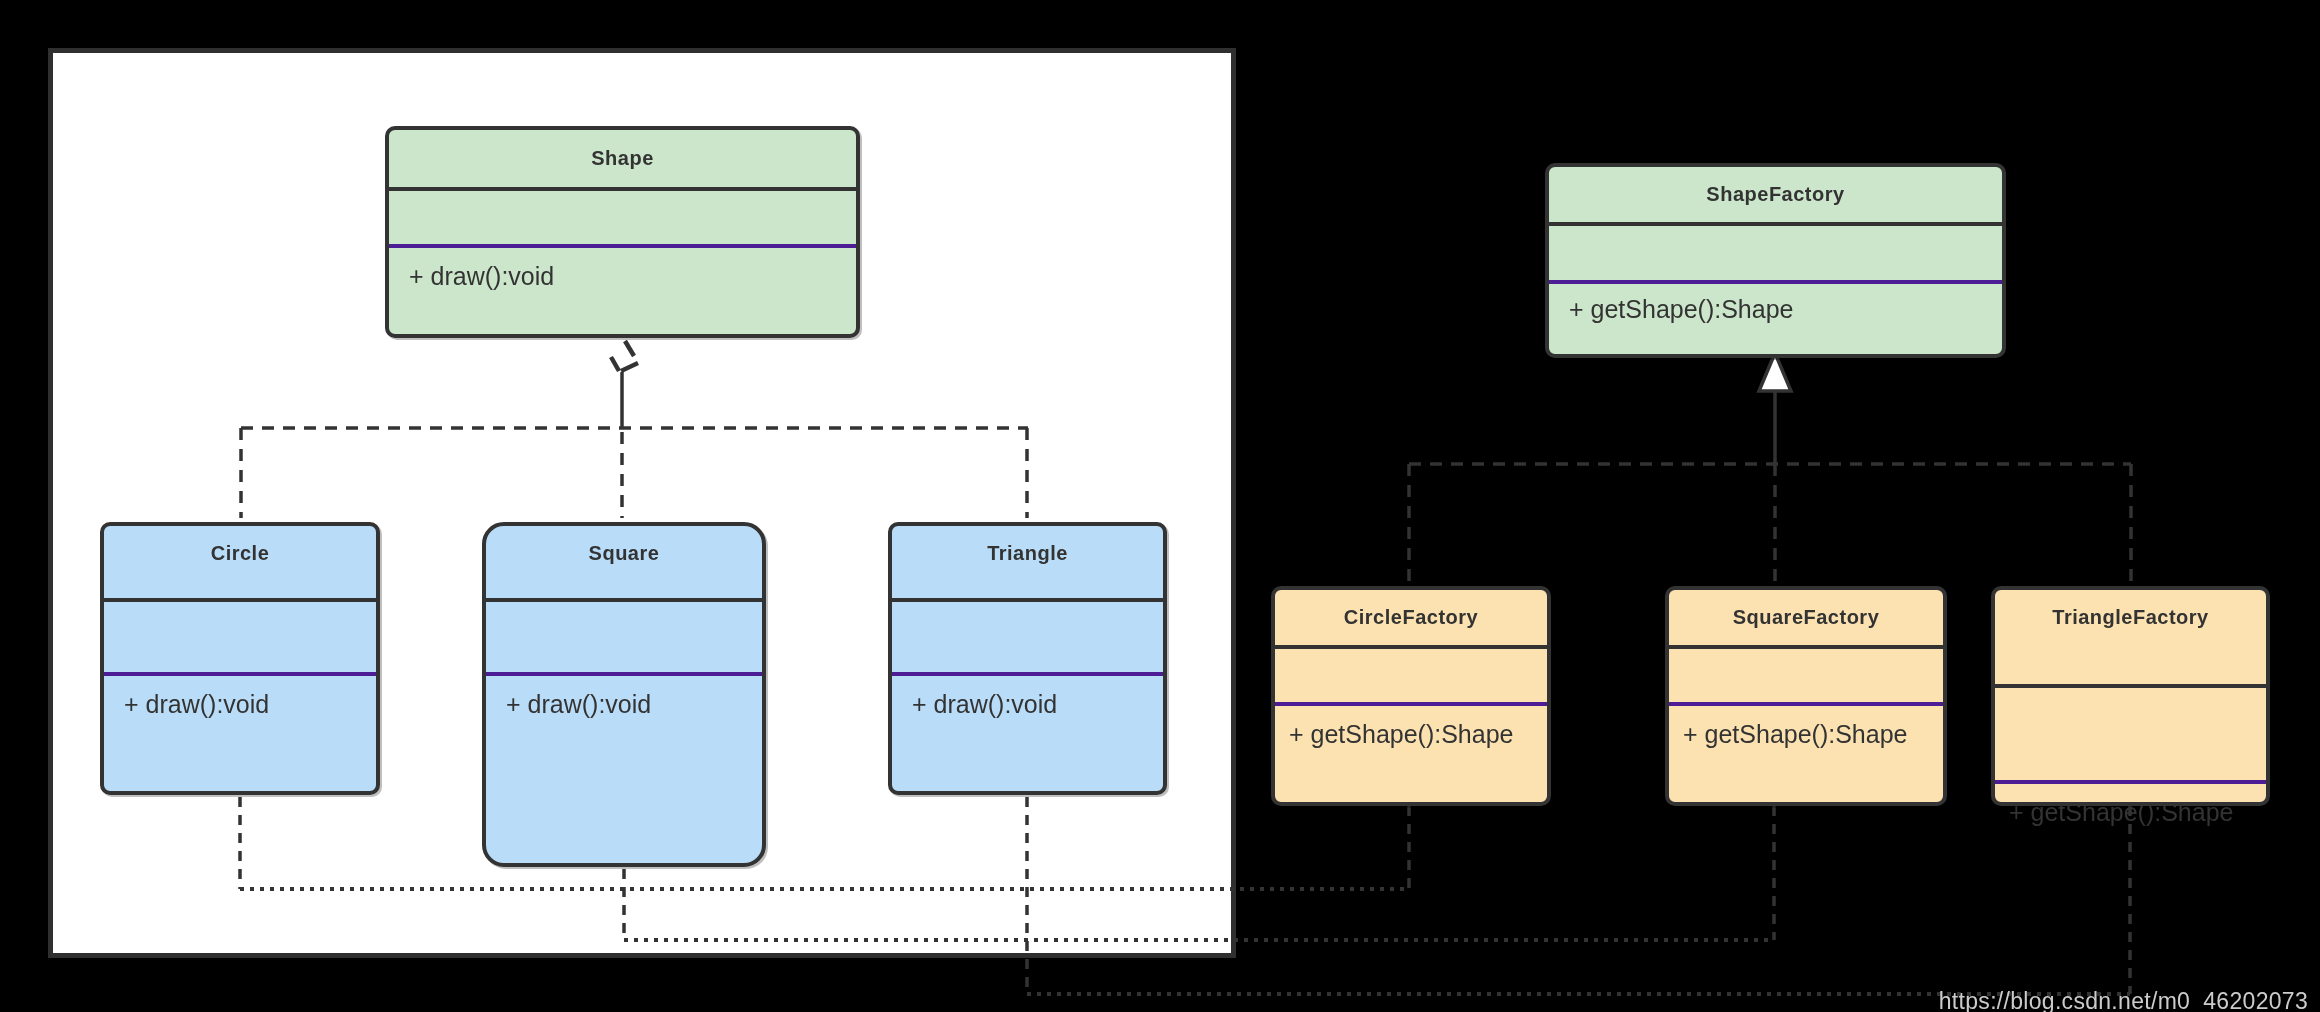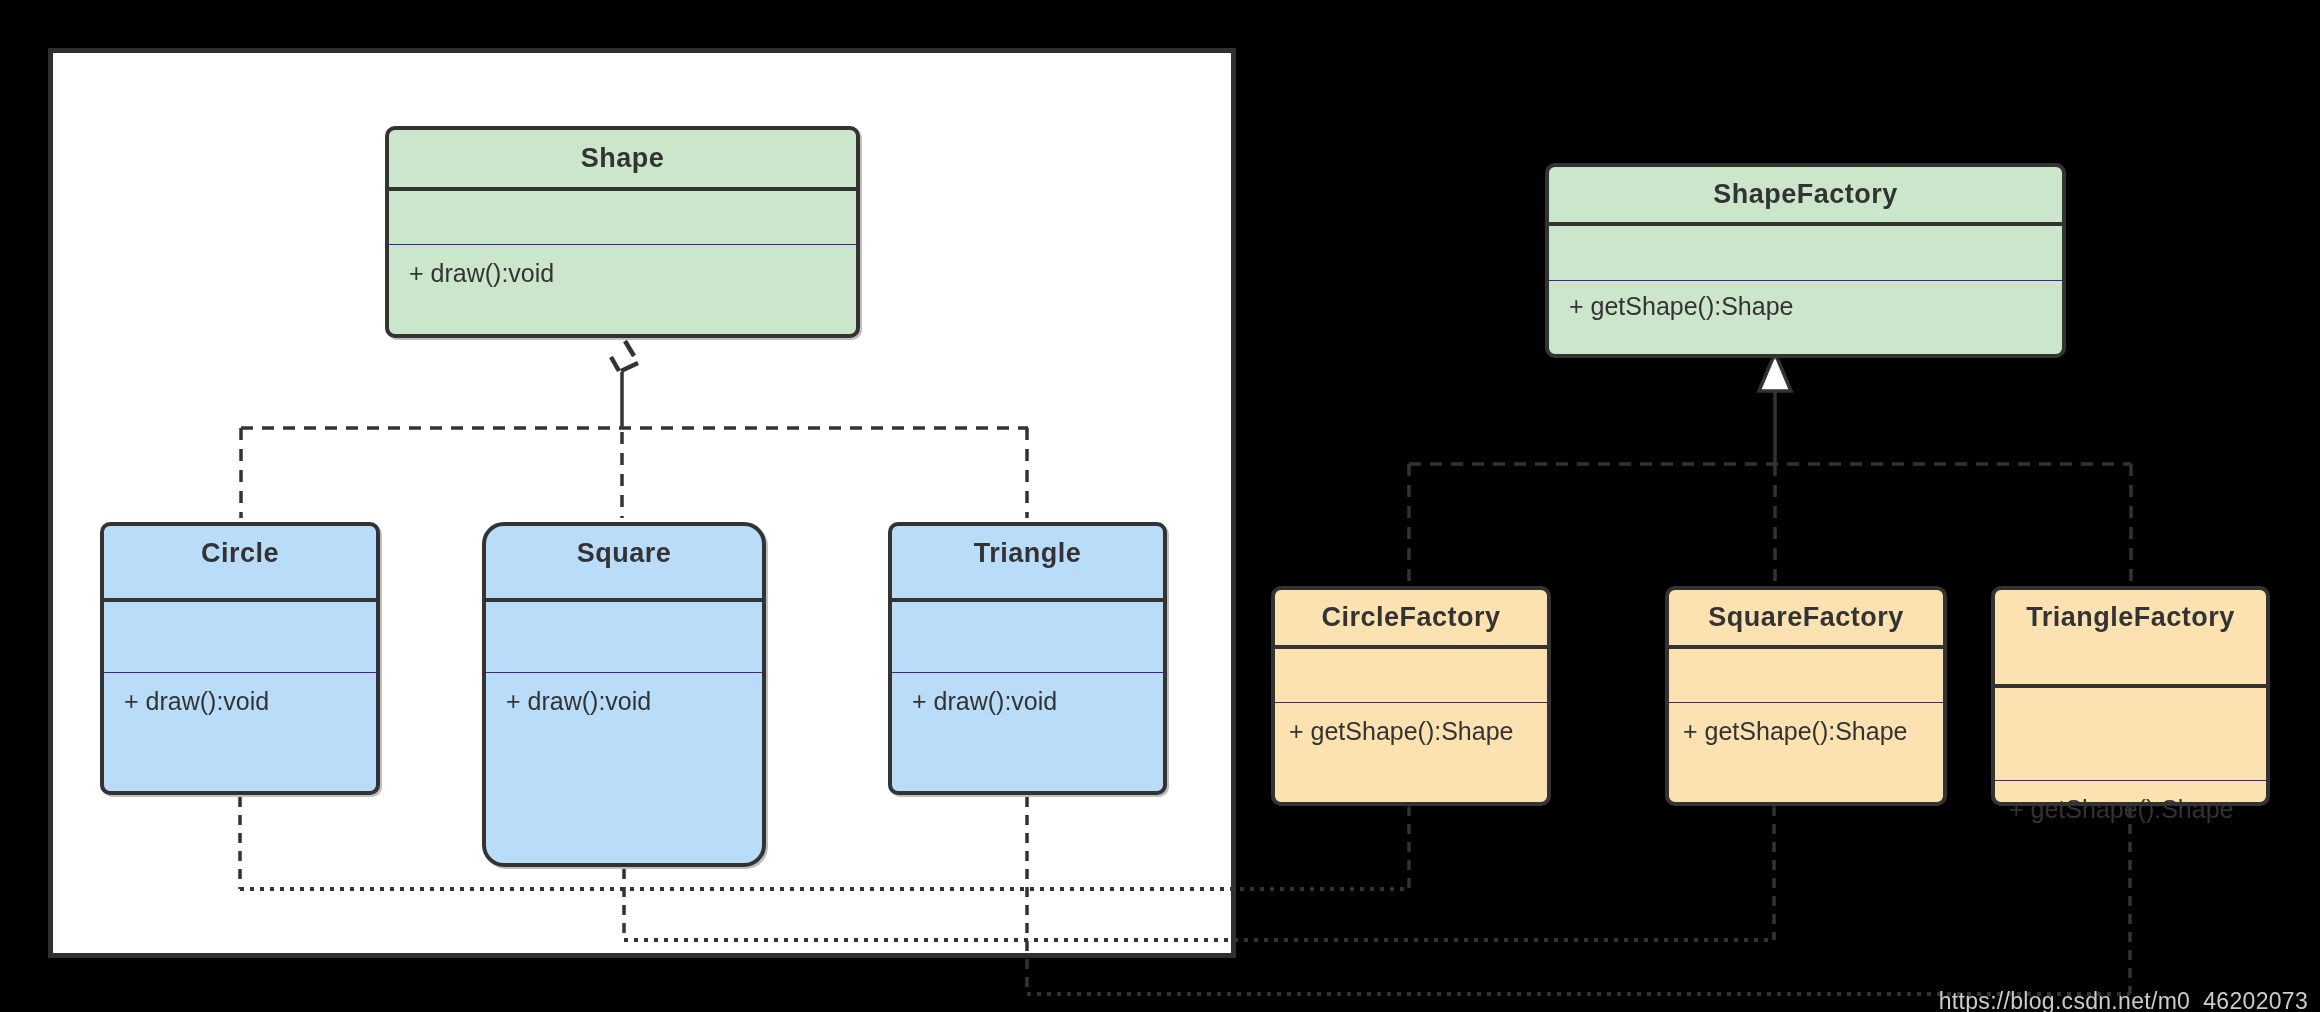--- a/index.html
+++ b/index.html
@@ -7,23 +7,23 @@
           font-family:"Liberation Sans", sans-serif;color:#333;}
   .panel{position:absolute;left:48px;top:48px;width:1188px;height:910px;
          background:#ffffff;border:5px solid #2f2f2f;box-sizing:border-box;}
   .connectors{position:absolute;left:0;top:0;width:2320px;height:1012px;pointer-events:none;}
   .uml-box{position:absolute;box-sizing:border-box;border:4px solid #333;border-radius:10px;
            display:grid;box-shadow:2px 2px 0 rgba(0,0,0,0.25);}
   .uml-box.green{background:#cbe6ca;}
   .uml-box.blue{background:#b9ddf8;gap:18px;}
   .uml-box.orange{background:#fbe2b0;}
   .uml-title{display:flex;align-items:center;justify-content:center;
-             font-weight:bold;font-size:27px;letter-spacing:0.5px;}
+             font-weight:bold;font-size:20px;letter-spacing:0.5px;}
   .uml-fields{border-top:4px solid #333;}
-  .uml-methods{border-top:1px solid #4c1d95;padding:14px 0 0 20px;font-size:25px;}
+  .uml-methods{border-top:4px solid #4c1d95;padding:14px 0 0 20px;font-size:25px;}
   .watermark{position:absolute;right:12px;top:988px;font-size:23px;color:#cccccc;letter-spacing:0.3px;}
 </style>
 </head>
 <body>
 
 <div class="canvas">
 
   <div class="panel"></div>
 
   <svg class="connectors" viewBox="0 0 2320 1012" xmlns="http://www.w3.org/2000/svg">
@@ -81,21 +81,21 @@
     <div class="uml-fields"></div>
     <div class="uml-methods">+ draw():void</div>
   </div>
 
   <div class="uml-box blue" style="left:888px;top:522px;width:279px;height:273px;grid-template-rows:54px 56px 1fr;">
     <div class="uml-title">Triangle</div>
     <div class="uml-fields"></div>
     <div class="uml-methods">+ draw():void</div>
   </div>
 
-  <div class="uml-box green" style="left:1545px;top:163px;width:521px;height:195px;grid-template-rows:55px 58px 1fr;">
+  <div class="uml-box green" style="left:1545px;top:163px;width:461px;height:195px;grid-template-rows:55px 58px 1fr;">
     <div class="uml-title">ShapeFactory</div>
     <div class="uml-fields"></div>
     <div class="uml-methods" style="padding-top:11px;">+ getShape():Shape</div>
   </div>
 
   <div class="uml-box orange" style="left:1271px;top:586px;width:280px;height:220px;grid-template-rows:55px 57px 1fr;">
     <div class="uml-title">CircleFactory</div>
     <div class="uml-fields"></div>
     <div class="uml-methods" style="padding-left:14px;">+ getShape():Shape</div>
   </div>

